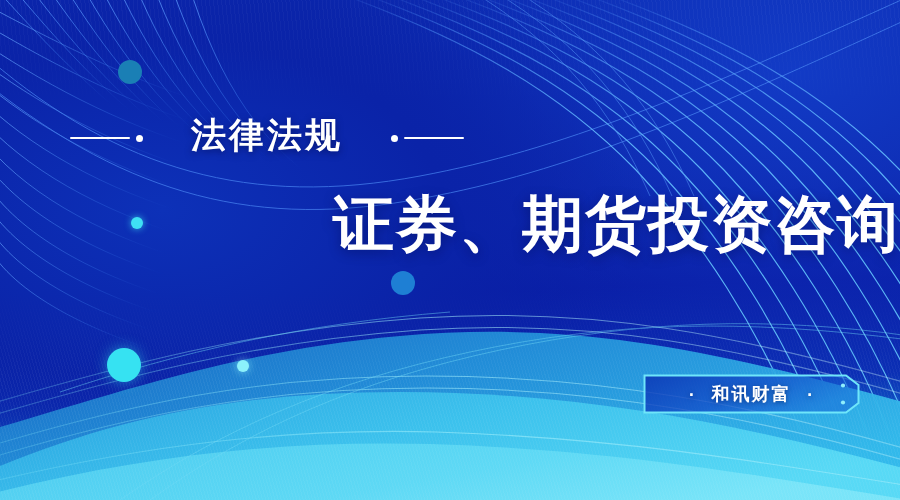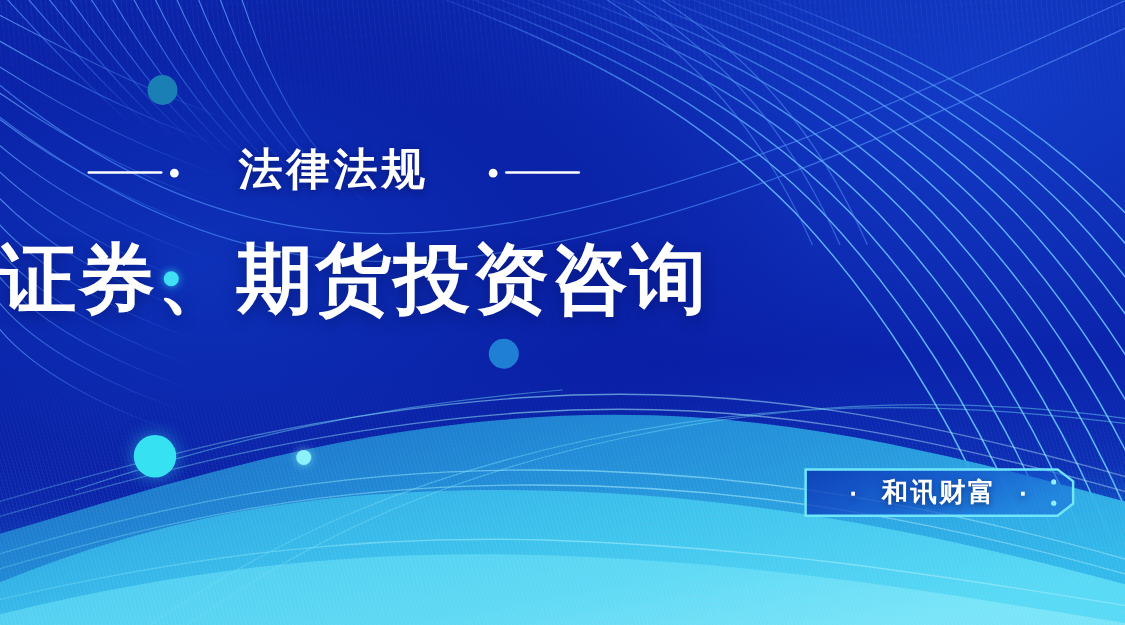--- a/index.html
+++ b/index.html
@@ -107,21 +107,21 @@
     white-space: nowrap;
     text-shadow: 0 2px 7px rgba(2,10,70,0.55);
   }
 
   
   #title-block {
     position: absolute;
     left: 0;
     top: 196px;
     width: 900px;
-    text-align: left;
+    text-align: right;
   }
   .title-line {
     color: #ffffff;
     font-size: 61px;
     font-weight: 700;
     letter-spacing: 2px;
     line-height: 66px;
     white-space: nowrap;
     text-shadow: 0 3px 12px rgba(2,12,80,0.45);
   }
@@ -143,21 +143,21 @@
   #badge-text {
     position: absolute;
     left: 0;
     top: 0;
     width: 217px;
     height: 40px;
     display: flex;
     align-items: center;
     justify-content: center;
     color: #ffffff;
-    font-size: 21px;
+    font-size: 18px;
     font-weight: 700;
     letter-spacing: 2px;
     white-space: nowrap;
     text-shadow: 0 1px 5px rgba(0,30,90,0.6);
   }
 </style>
 </head>
 <body>
 
 <div id="poster">

